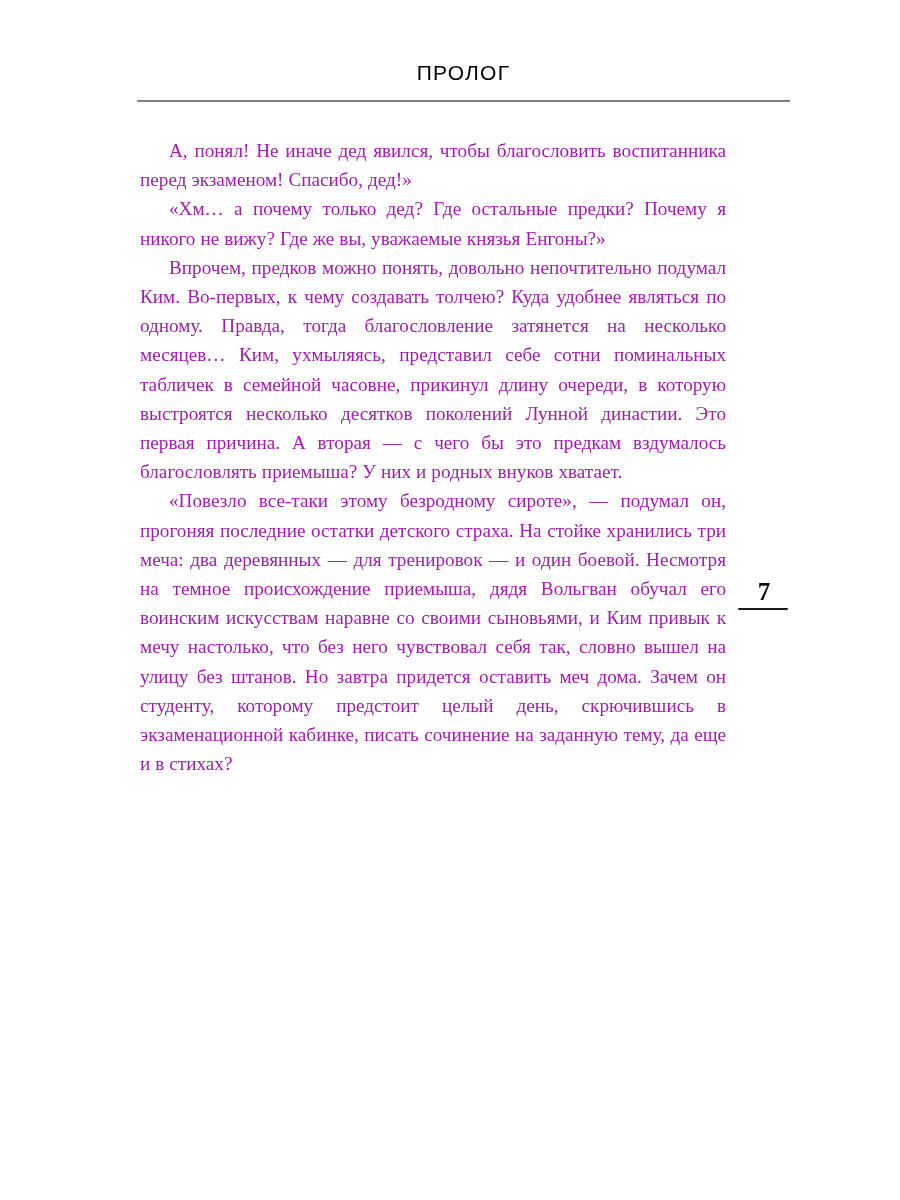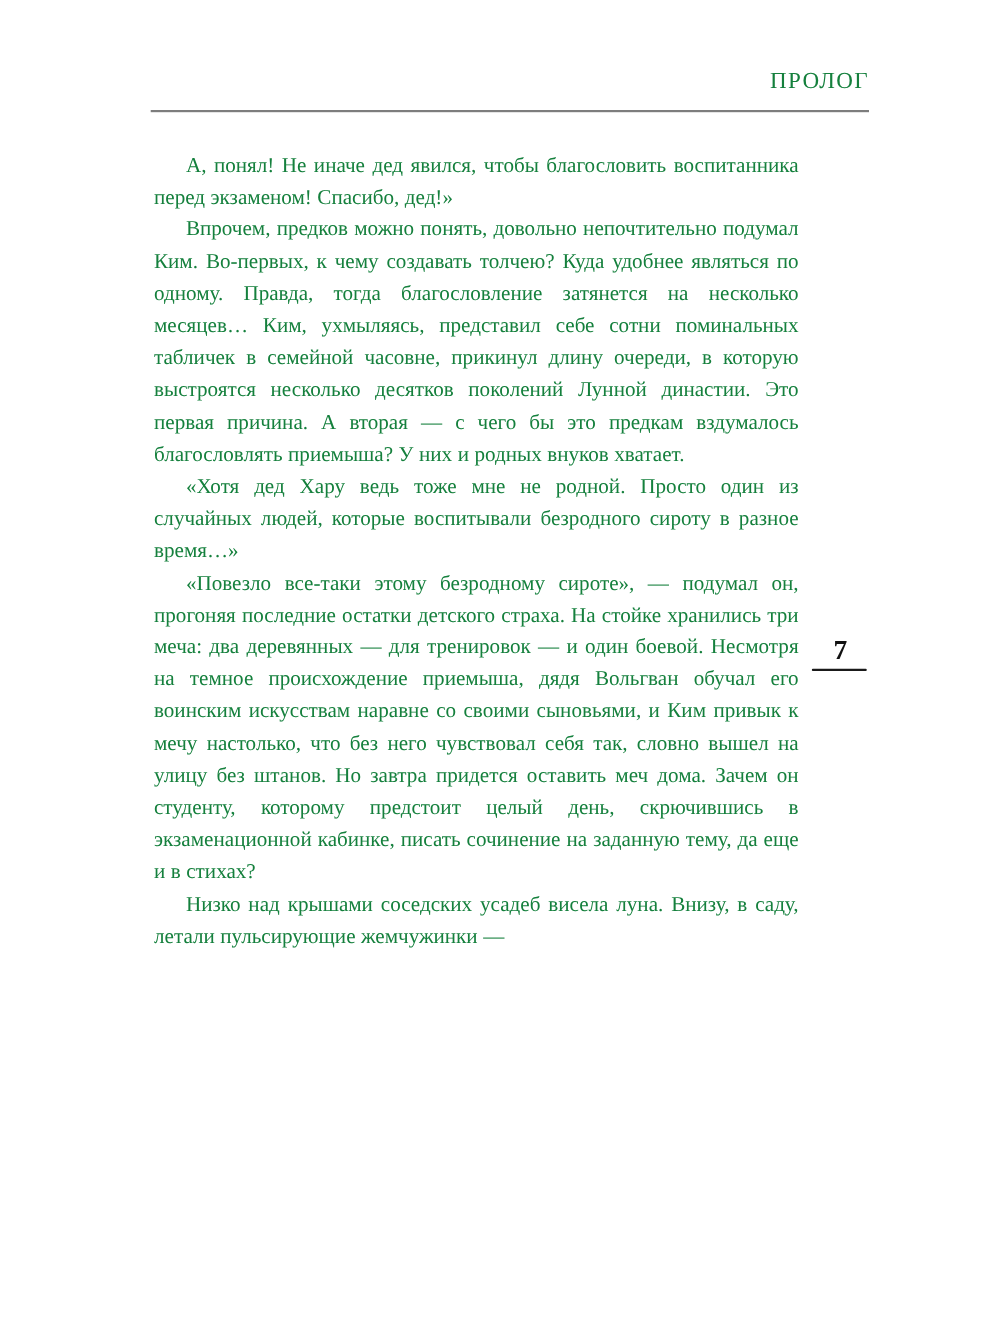--- a/index.html
+++ b/index.html
@@ -16,26 +16,26 @@
     overflow: hidden;
     box-sizing: border-box;
   }
 
   
   .running-head {
     position: absolute;
     left: 137px;
     top: 60px;
     width: 653px;
-    text-align: right;
-    font-family: Liberation Serif, serif;
+    text-align: center;
+    font-family: Liberation Sans, sans-serif;
     font-size: 21px;
     line-height: 26px;
     letter-spacing: 1.2px;
-    color: #15803d;
+    color: #000000;
     white-space: nowrap;
   }
 
   .head-rule {
     position: absolute;
     left: 137px;
     top: 100px;
     width: 653px;
     height: 2px;
     background: #7d7d7d;
@@ -72,21 +72,21 @@
     left: 140px;
     top: 136px;
     width: 586px;
   }
 
   .textblock p {
     margin: 0;
     font-family: "Liberation Serif", serif;
     font-size: 19.2px;
     line-height: 29.2px;
-    color: #15803d;
+    color: #a21caf;
     text-align: justify;
     text-indent: 29px;
     hyphens: manual;
     word-spacing: 0.2px;
   }
 </style>
 </head>
 <body>
 
 <div class="page">
@@ -95,19 +95,18 @@
 
   <div class="head-rule"></div>
 
   <div class="folio">
     <div class="folio-number">7</div>
     <div class="folio-rule"></div>
   </div>
 
   <div class="textblock">
     <p>А, понял! Не иначе дед явился, чтобы благословить воспитанника перед экзаменом! Спасибо, дед!»</p>
+    <p>«Хм… а почему только дед? Где остальные предки? Почему я никого не вижу? Где же вы, уважаемые князья Енгоны?»</p>
     <p>Впрочем, предков можно понять, довольно непочтительно подумал Ким. Во-первых, к чему создавать толчею? Куда удобнее являться по одному. Правда, тогда благословление затянется на несколько месяцев… Ким, ухмыляясь, представил себе сотни поминальных табличек в семейной часовне, прикинул длину очереди, в которую выстроятся несколько десятков поколений Лунной династии. Это первая причина. А вторая — с чего бы это предкам вздумалось благословлять приемыша? У них и родных внуков хватает.</p>
-    <p>«Хотя дед Хару ведь тоже мне не родной. Просто один из случайных людей, которые воспитывали безродного сироту в разное время…»</p>
     <p>«Повезло все-таки этому безродному сироте», — подумал он, прогоняя последние остатки детского страха. На стойке хранились три меча: два деревянных — для тренировок — и один боевой. Несмотря на темное происхождение приемыша, дядя Вольгван обучал его воинским искусствам наравне со своими сыновьями, и Ким привык к мечу настолько, что без него чувствовал себя так, словно вышел на улицу без штанов. Но завтра придется оставить меч дома. Зачем он студенту, которому предстоит целый день, скрючившись в экзаменационной кабинке, писать сочинение на заданную тему, да еще и в стихах?</p>
-    <p>Низко над крышами соседских усадеб висела луна. Внизу, в саду, летали пульсирующие жемчужинки —</p>
   </div>
 
 </div>
 
 </body></html>

